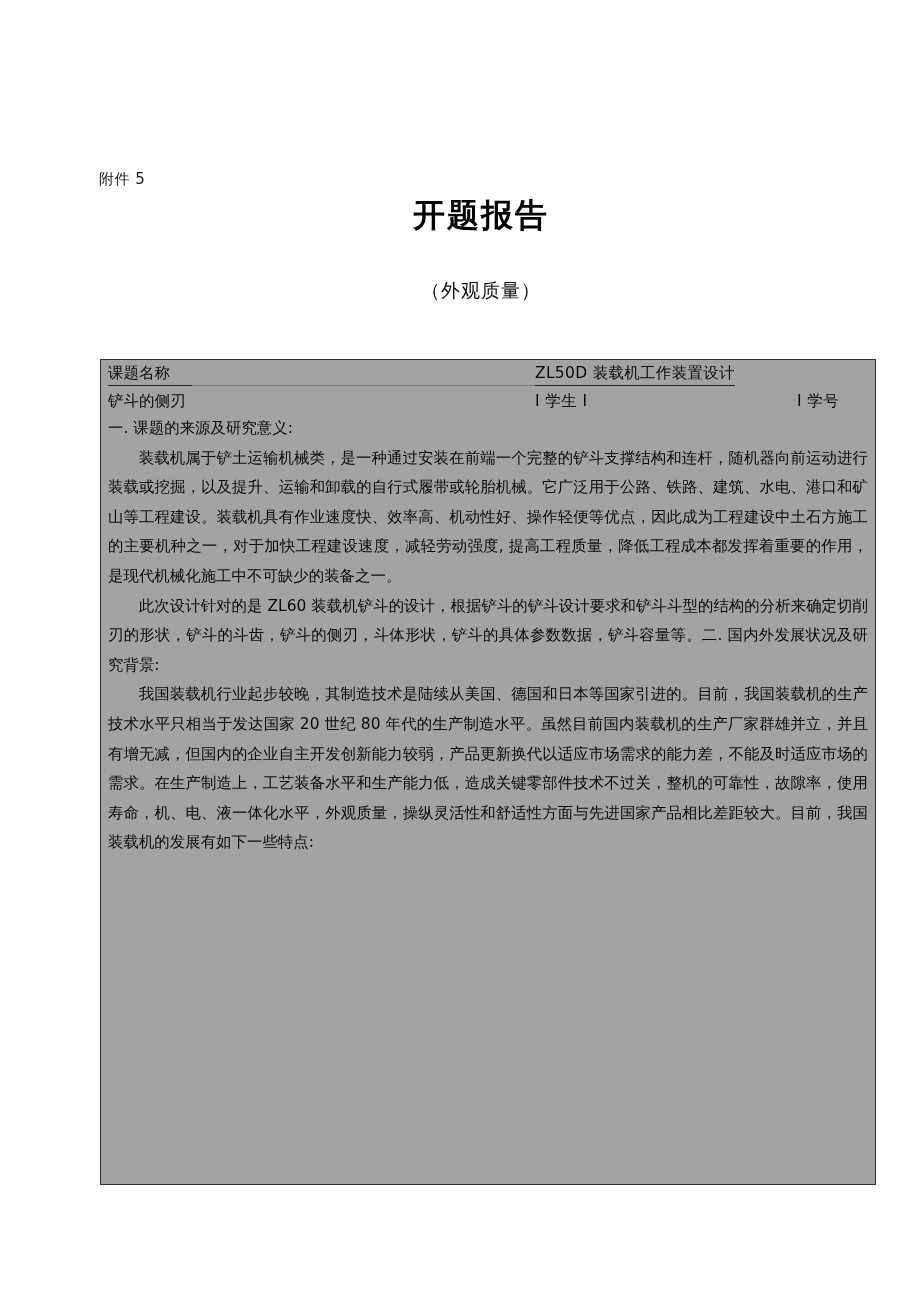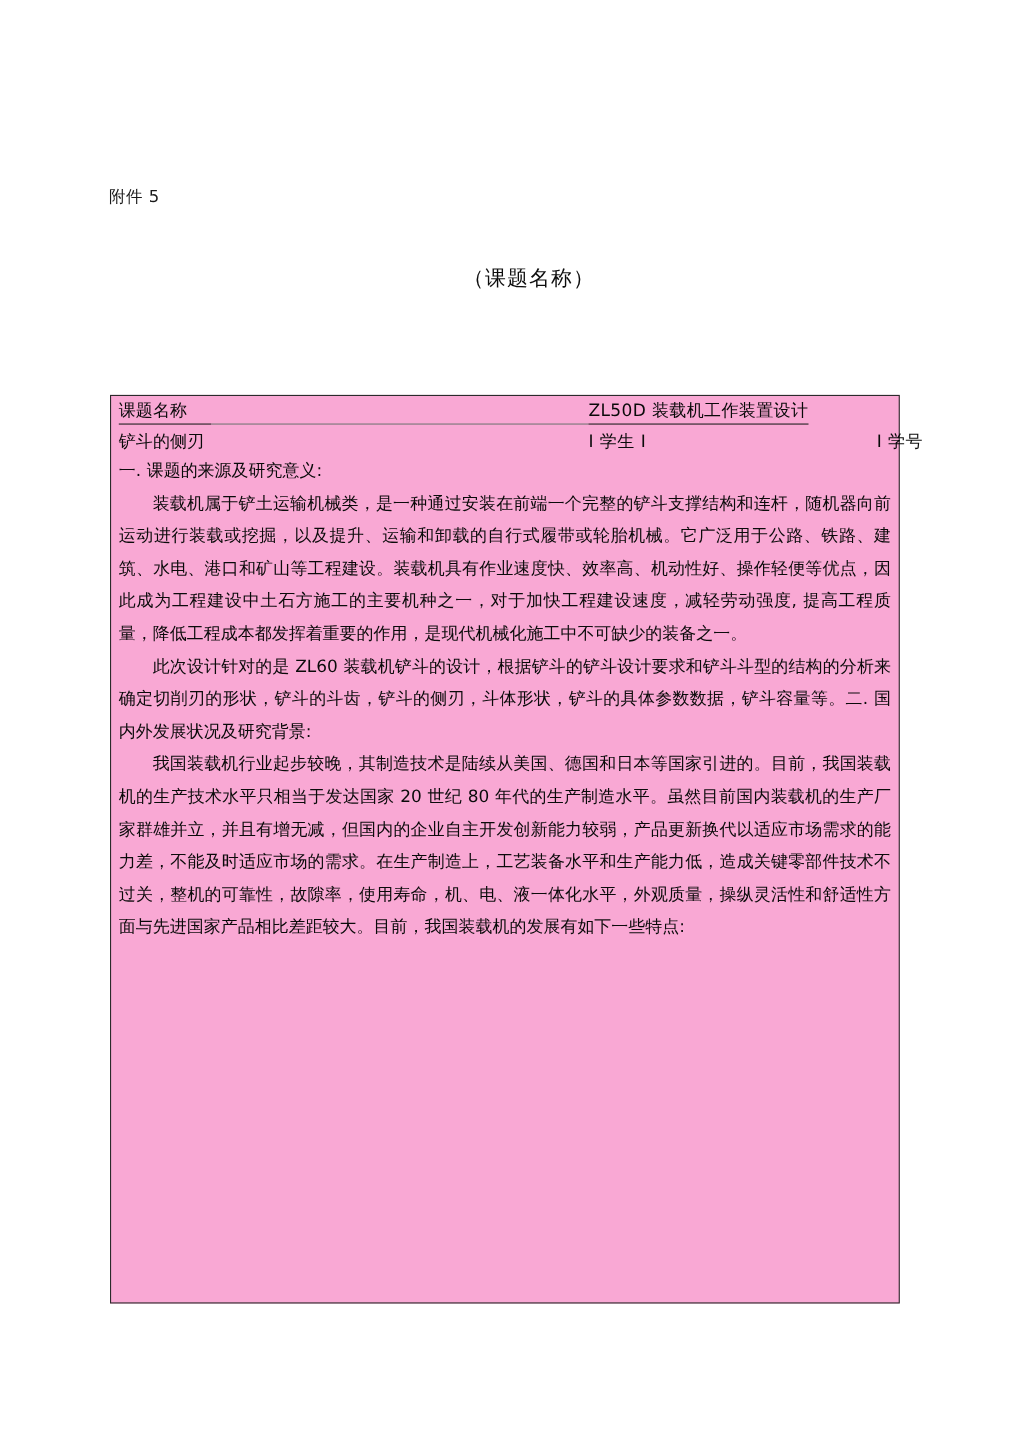--- a/index.html
+++ b/index.html
@@ -62,25 +62,25 @@
     margin: 0;
     padding-top: 44px;
     padding-left: 42px;
   }
 
   
   .doc-frame {
     position: absolute;
     left: 100px;
     top: 359px;
-    width: 718px;
+    width: 776px;
     height: 826px;
     border: 1.5px solid #2b2b2b;
     box-sizing: border-box;
-    background: #f9a8d4;
+    background: #a3a3a3;
   }
   .frame-inner {
     padding: 2px 7px 0 7px;
     box-sizing: border-box;
     height: 100%;
   }
 
   
   .meta-row {
     display: flex;
@@ -154,21 +154,22 @@
   }
 </style>
 </head>
 <body>
 
 <div class="page">
 
   <div class="attach-note">附件 5</div>
 
   <div class="title-block">
-    <div class="doc-subtitle">（课题名称）</div>
+    <div class="doc-title">开题报告</div>
+    <div class="doc-subtitle">（外观质量）</div>
   </div>
 
   <div class="doc-frame">
     <div class="frame-inner">
 
       <div class="meta-row meta-row-topic">
         <span class="topic-label">课题名称</span>
         <span class="topic-gap"></span>
         <span class="topic-value">ZL50D 装载机工作装置设计</span>
       </div>

